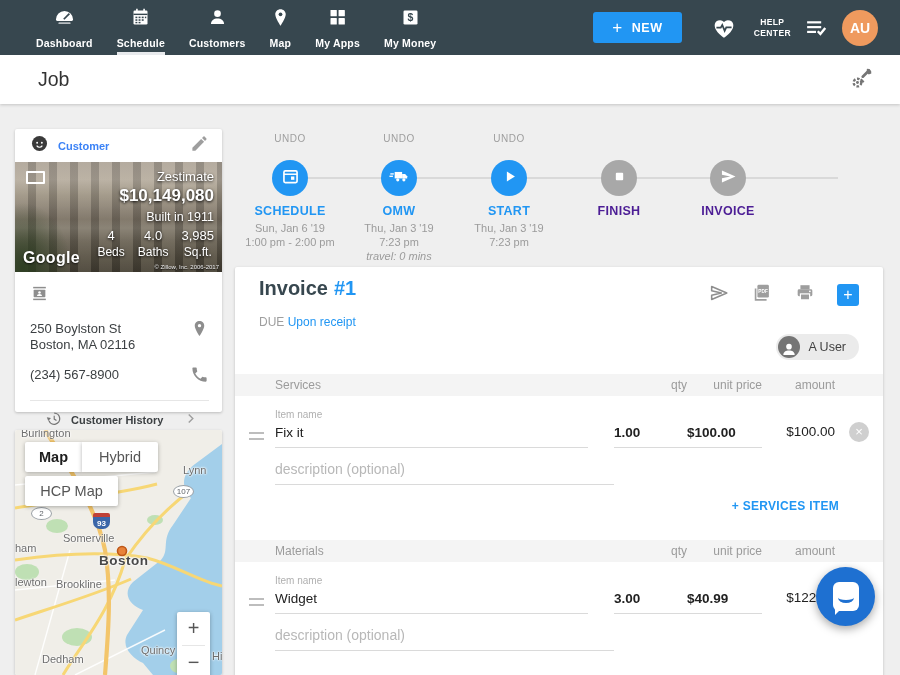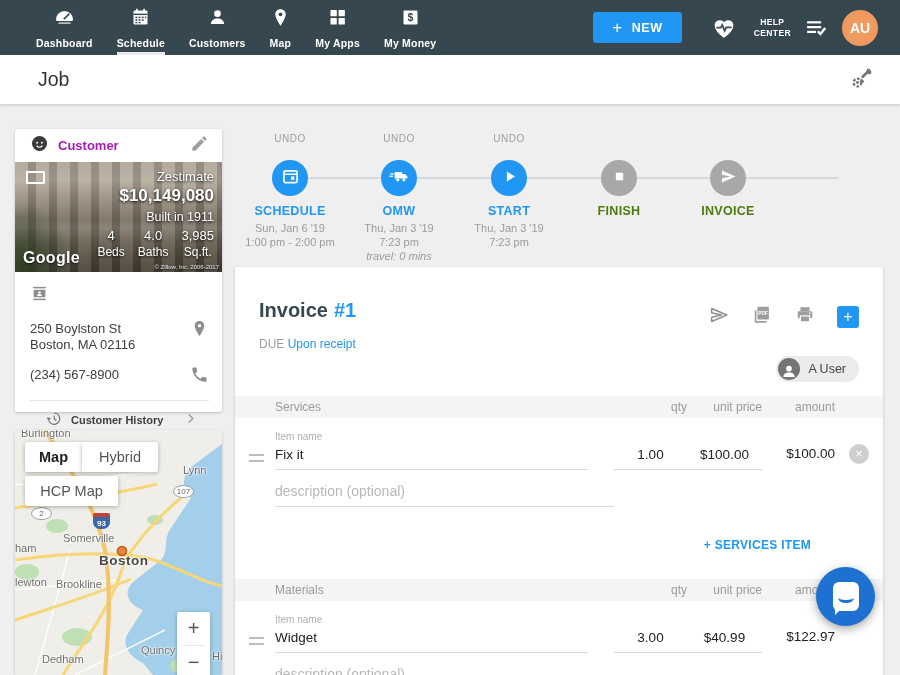--- a/index.html
+++ b/index.html
@@ -26,21 +26,21 @@
   .jobbar { position:absolute; top:55px; left:0; right:0; height:49px; background:#fff; box-shadow:0 1px 3px rgba(0,0,0,.18); display:flex; align-items:center; padding:0 26px 0 38px; z-index:10; }
   .jobbar h1 { font-size:19.5px; color:#333; font-weight:normal; }
   .jobtools { margin-left:auto; cursor:pointer; display:flex; }
 
   
   .card { position:absolute; background:#fff; border-radius:2px; box-shadow:0 1px 3px rgba(0,0,0,.22); }
 
   
   .customer-card { left:15px; top:129px; width:207px; height:283px; }
   .cust-header { height:33px; display:flex; align-items:center; padding:0 13px 0 15px; gap:9px; }
-  .cust-title { font-size:13px; font-weight:bold; color:#a21caf; flex:1; }
+  .cust-title { font-size:11px; font-weight:bold; color:#3b82f6; flex:1; }
   .photo { position:relative; height:110px; overflow:hidden; cursor:pointer;
     background-image:
       radial-gradient(70px 95px at 4% 96%, rgba(44,62,33,.95), rgba(44,62,33,0) 68%),
       repeating-linear-gradient(90deg, rgba(255,255,255,.10) 0 13px, rgba(20,25,35,.16) 13px 21px),
       linear-gradient(180deg,#ACA294 0%,#B4AA9B 16%,#9B917F 30%,#8A8071 40%,#756B5C 52%,#7E7667 60%,#645C4D 72%,#514A3B 86%,#403A2D 100%);
   }
   .frame-icon { position:absolute; left:11px; top:9px; width:19px; height:13px; border:2px solid #fff; border-radius:1px; }
   .zest { position:absolute; top:7px; right:8px; text-align:right; color:#fff; text-shadow:0 1px 3px rgba(0,0,0,.95); }
   .z1 { font-size:13px; }
   .z2 { font-size:17px; font-weight:bold; margin-top:2px; }
@@ -76,27 +76,27 @@
   
   .tl-line { position:absolute; top:177px; left:290px; width:548px; height:2px; background:#D9D9D9; }
   .tl-step { position:absolute; top:133px; width:110px; text-align:center; }
   .tl-undo { height:14px; font-size:10px; color:#9E9E9E; letter-spacing:.5px; cursor:pointer; }
   .tl-circle { width:36px; height:36px; border-radius:50%; margin:13px auto 8px; display:flex; align-items:center; justify-content:center; cursor:pointer; position:relative; z-index:2; }
   .tl-circle svg { width:21px; height:21px; }
   .done .tl-circle { background:#2196F3; }
   .pending .tl-circle { background:#A8A8A8; }
   .tl-label { font-size:12.5px; font-weight:bold; letter-spacing:.3px; }
   .done .tl-label { color:#2196F3; }
-  .pending .tl-label { color:#4d7c0f; }
+  .pending .tl-label { color:#4c1d95; }
   .tl-date { font-size:11px; color:#9B9B9B; line-height:14px; margin-top:3px; }
   .tl-travel { font-style:italic; }
 
   
   .invoice-card { left:235px; top:267px; width:648px; height:420px; }
-  .inv-head { padding:32px 24px 0; }
+  .inv-head { padding:10px 24px 0; }
   .inv-toprow { display:flex; align-items:flex-start; }
   .inv-title { font-size:20px; font-weight:bold; color:#37474F; }
   .inv-num { color:#2196F3; margin-left:6px; }
   .inv-icons { display:flex; align-items:center; gap:21px; margin-left:auto; padding-top:5px; }
   .inv-icons svg { width:22px; height:22px; cursor:pointer; }
   .btn-plus-sq { width:22px; height:22px; background:#2196F3; color:#fff; border-radius:3px; font-size:16px; display:flex; align-items:center; justify-content:center; cursor:pointer; }
   .due { font-size:12px; color:#9E9E9E; margin-top:7px; }
   .due-link { color:#2196F3; cursor:pointer; }
   .chip-row { display:flex; justify-content:flex-end; margin-top:5px; }
   .chip { background:#EBEBEB; border-radius:14px; height:26px; display:flex; align-items:center; padding:0 13px 0 2px; gap:8px; font-size:12.5px; color:#424242; cursor:pointer; }
@@ -106,27 +106,27 @@
   .cols { display:grid; grid-template-columns:339px 73px 75px 73px 48px; align-items:center; }
   .sec-strip { margin-top:14px; height:22px; background:#F4F4F4; padding-left:40px; }
   .sec-strip.mat { margin-top:26px; }
   .col-h { font-size:12px; color:#9B9B9B; }
   .r { text-align:right; }
 
   .item-block { position:relative; padding:13px 0 0 40px; }
   .drag-handle { position:absolute; left:14px; top:36px; width:15px; height:8px; border-top:2px solid #BDBDBD; border-bottom:2px solid #BDBDBD; cursor:grab; }
   .item-label { font-size:10px; color:#B0B0B0; margin-bottom:1px; }
   .field { width:100%; border:none; border-bottom:1px solid #DADADA; font-size:13.5px; color:#212121; padding:4px 0 7px; outline:none; background:transparent; font-family:inherit; }
-  .field.r { text-align:center; }
+  .field.r { text-align:left;font-weight:bold; }
   .amount-cell { font-size:13.5px; color:#212121; text-align:right; padding-bottom:7px; }
   .close-btn { width:20px; height:20px; border-radius:50%; background:#CFCFCF; color:#fff; font-size:13px; line-height:20px; text-align:center; justify-self:center; cursor:pointer; margin-bottom:6px; }
   .desc-row { padding-left:40px; margin-top:9px; }
   .desc-row .field { width:339px; font-size:14px; }
   .field::placeholder { color:#B8B8B8; }
-  .add-row { text-align:right; padding-right:72px; margin-top:28px; }
+  .add-row { text-align:right; padding-right:44px; margin-top:11px; }
   .add-link { font-size:12px; font-weight:bold; color:#2196F3; letter-spacing:.3px; cursor:pointer; }
 
   
   .chat-fab { position:absolute; left:816px; top:567px; width:59px; height:59px; border-radius:50%; background:#1E70D1; z-index:40; box-shadow:0 3px 10px rgba(0,0,0,.35); display:flex; align-items:center; justify-content:center; cursor:pointer; }
   .chat-glyph { position:relative; width:26px; height:29px; background:#fff; border-radius:6px; }
   .chat-glyph::before { content:""; position:absolute; bottom:-4px; left:2px; width:0; height:0; border:5px solid transparent; border-top-color:#fff; border-left-color:#fff; }
   .chat-glyph::after { content:""; position:absolute; left:5px; right:5px; bottom:8px; height:8px; border-bottom:3px solid #1E70D1; border-radius:50%; }
 </style>
 </head>
 <body>

